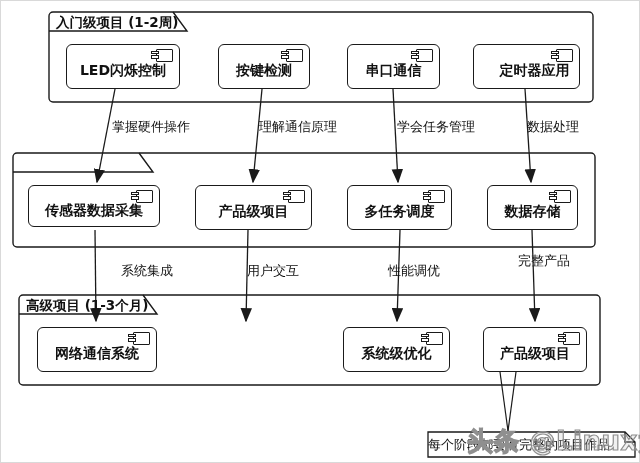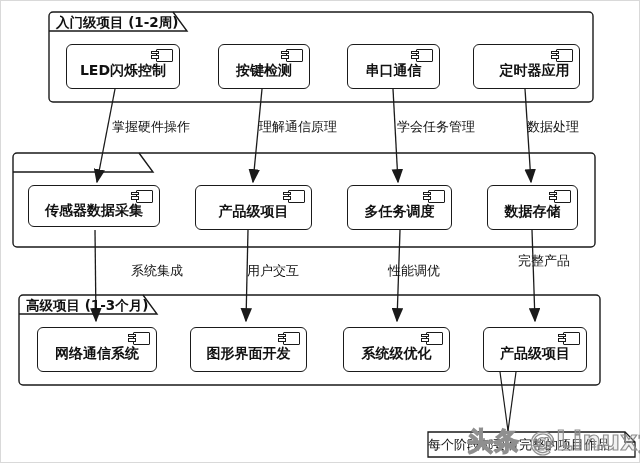--- a/index.html
+++ b/index.html
@@ -127,32 +127,28 @@
   </div>
   <div class="comp" style="left:347px;top:185px;width:105px;height:45px;">
     <span class="cicon"></span>
     <span>多任务调度</span>
   </div>
   <div class="comp" style="left:487px;top:185px;width:91px;height:45px;text-align:right;">
     <span class="cicon"></span>
     <span>数据存储</span>
   </div>
 
-  <div class="edge-label" style="left:111px;top:262px;padding-left:20px;">系统集成</div>
+  <div class="edge-label" style="left:101px;top:262px;padding-left:20px;">系统集成</div>
   <div class="edge-label" style="left:247px;top:262px;">用户交互</div>
   <div class="edge-label" style="left:388px;top:262px;">性能调优</div>
   <div class="edge-label" style="left:518px;top:252px;text-align:right;">完整产品</div>
 
   <div class="comp" style="left:37px;top:327px;width:120px;height:45px;">
     <span class="cicon"></span>
     <span>网络通信系统</span>
-  </div>
-  <div class="comp" style="left:190px;top:327px;width:117px;height:45px;">
-    <span class="cicon"></span>
-    <span>图形界面开发</span>
   </div>
   <div class="comp" style="left:343px;top:327px;width:107px;height:45px;">
     <span class="cicon"></span>
     <span>系统级优化</span>
   </div>
   <div class="comp" style="left:483px;top:327px;width:104px;height:45px;">
     <span class="cicon"></span>
     <span>产品级项目</span>
   </div>
 

